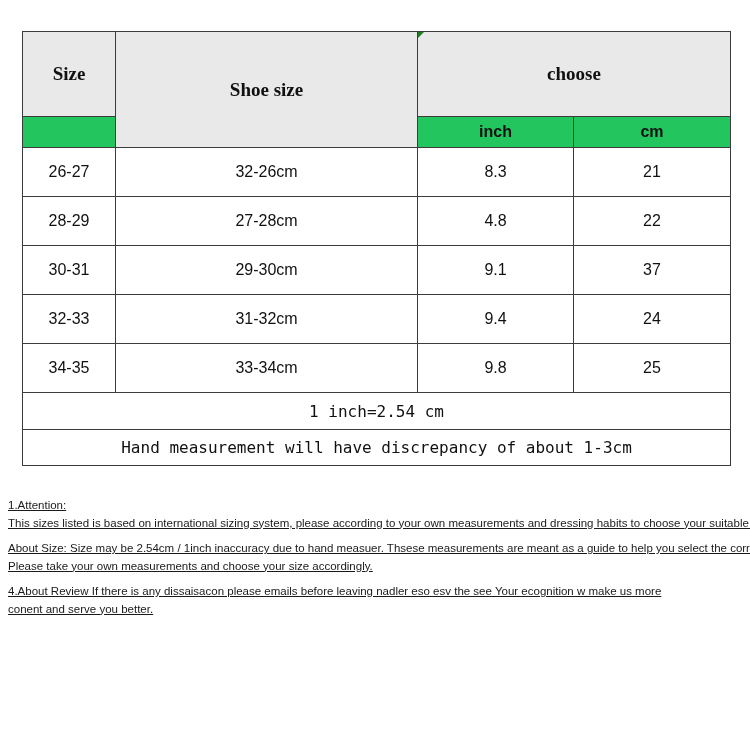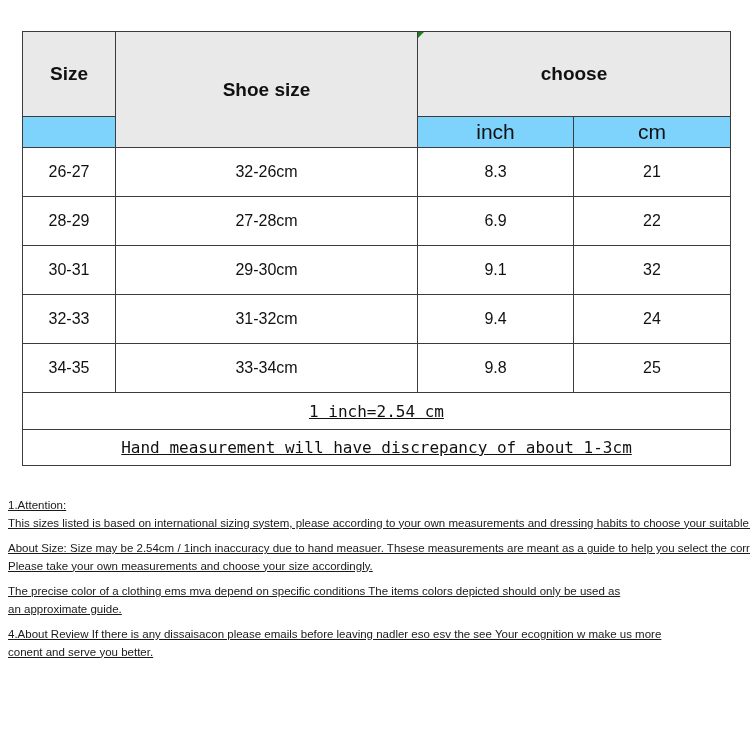--- a/index.html
+++ b/index.html
@@ -33,34 +33,33 @@
     color: #111;
     background: #ffffff;
     padding: 0;
   }
   .size-table .hdr {
     background: #e9e9e9;
     font-weight: bold;
     font-size: 19px;
   }
   .size-table .subhdr {
-    background: #7dd3fc;
-    font-size: 21px;
-    font-weight: normal;
+    background: #22c55e;
+    font-size: 16px;
+    font-weight: bold;
   }
-  .row-head1 { height: 85px; }
+  .row-head1 { height: 85px; font-family: Liberation Serif, serif; }
   .row-head2 { height: 31px; }
   .row-data  { height: 49px; padding-left: 40px; }
   .row-note1 { height: 37px; }
   .row-note2 { height: 36px; }
   .note-cell {
     font-family: "DejaVu Sans Mono", monospace;
     font-size: 15px;
     color: #111;
-    text-decoration: underline;
   }
 
   
   .green-marker {
     position: absolute;
     left: 418px;
     top: 32px;
     width: 0;
     height: 0;
     border-top: 6px solid #1f7d1f;
@@ -106,28 +105,28 @@
 
     <tr class="row-data">
       <td>26-27</td>
       <td>32-26cm</td>
       <td>8.3</td>
       <td>21</td>
     </tr>
     <tr class="row-data">
       <td>28-29</td>
       <td>27-28cm</td>
-      <td>6.9</td>
+      <td>4.8</td>
       <td>22</td>
     </tr>
     <tr class="row-data">
       <td>30-31</td>
       <td>29-30cm</td>
       <td>9.1</td>
-      <td>32</td>
+      <td>37</td>
     </tr>
     <tr class="row-data">
       <td>32-33</td>
       <td>31-32cm</td>
       <td>9.4</td>
       <td>24</td>
     </tr>
     <tr class="row-data">
       <td>34-35</td>
       <td>33-34cm</td>
@@ -149,20 +148,18 @@
 <div class="disclaimers">
   <div class="section">
     <div class="sec-heading">1.Attention:</div>
     <div class="sec-body">This sizes listed is based on international sizing system, please according to your own measurements and dressing habits to choose your suitable size.</div>
   </div>
   <div class="section">
     <div class="sec-body">About Size: Size may be 2.54cm / 1inch inaccuracy due to hand measuer. Thsese measurements are meant as a guide to help you select the correct size.
 Please take your own measurements and choose your size accordingly.</div>
   </div>
   <div class="section">
-    <div class="sec-body">The precise color of a clothing ems mva depend on specific conditions The items colors depicted should only be used as
-an approximate guide.</div>
   </div>
   <div class="section">
     <div class="sec-body">4.About Review If there is any dissaisacon please emails before leaving nadler eso esv the see Your ecognition w make us more
 conent and serve you better.</div>
   </div>
 </div>
 
 </body></html>

